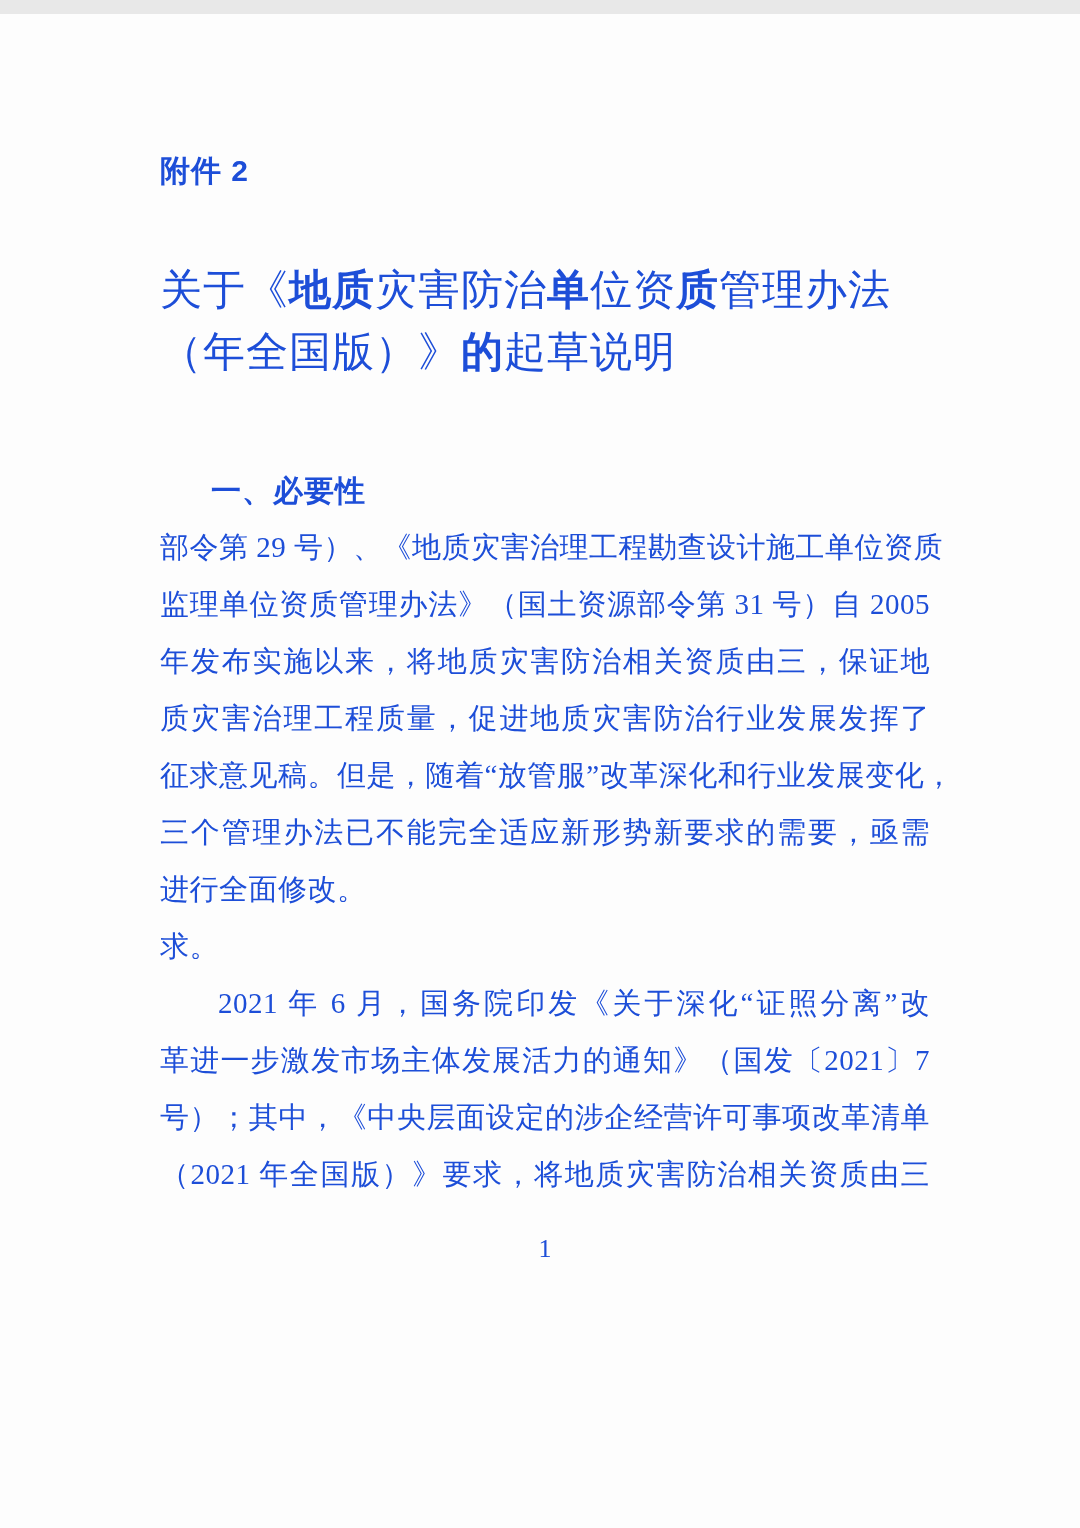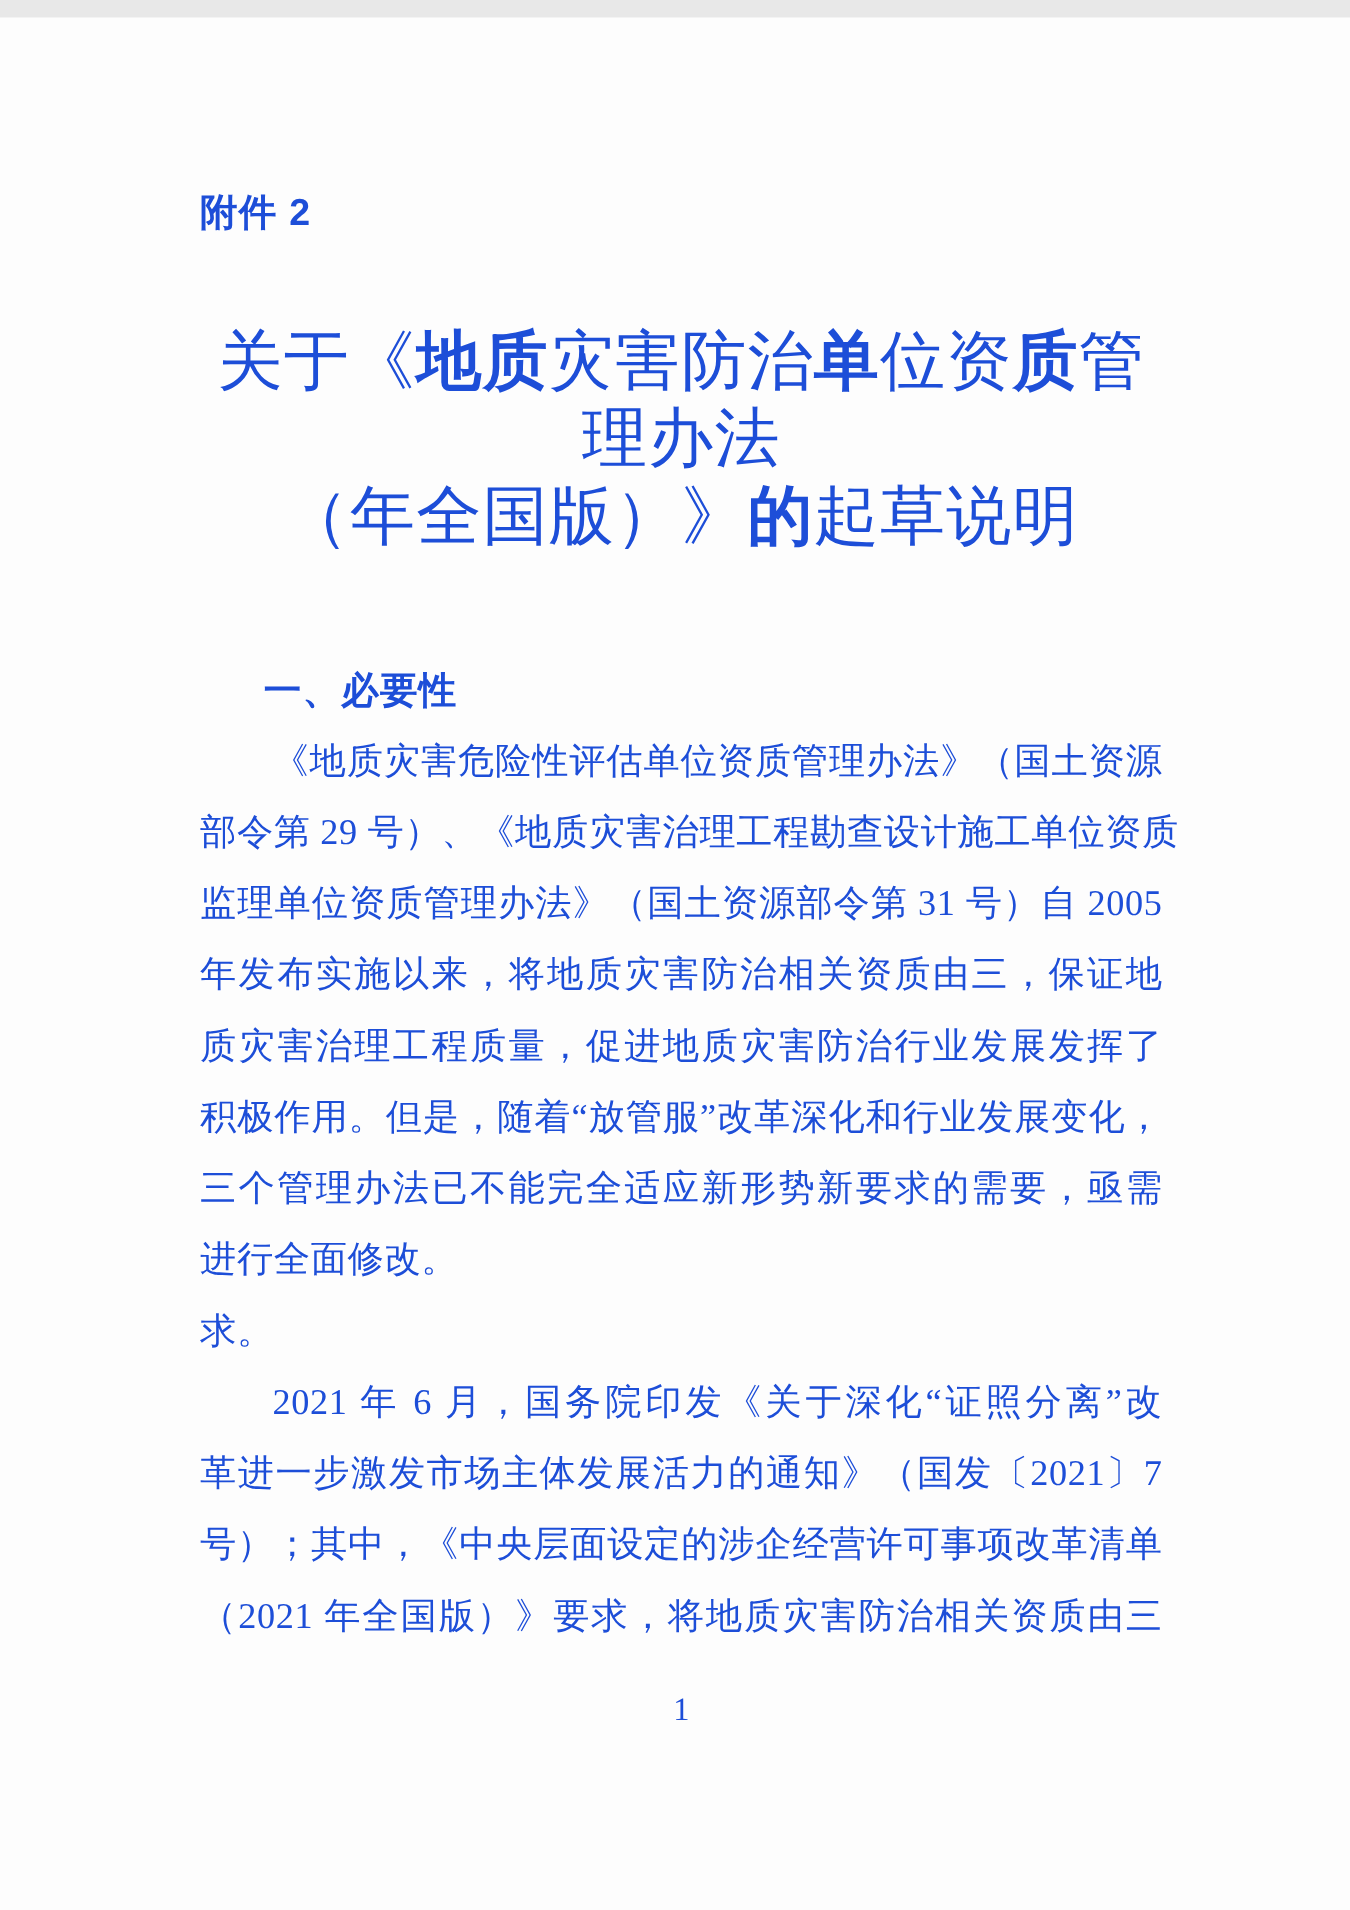--- a/index.html
+++ b/index.html
@@ -23,22 +23,22 @@
     margin-top: 138px;
     font-family: "Liberation Sans", "DejaVu Sans", sans-serif;
     font-weight: 600;
     font-size: 30px;
     line-height: 38px;
     letter-spacing: 1px;
     text-align: left;
   }
   .doc-title {
     margin-top: 69px;
-    text-align: center;
-    font-size: 52px;
+    text-align: left;
+    font-size: 42px;
     line-height: 62px;
     font-weight: 400;
     letter-spacing: 1px;
   }
   .doc-title .b {
     font-weight: 700;
   }
   .content {
     margin-top: 79px;
   }
@@ -76,26 +76,25 @@
 
   <div class="doc-title">
     <div><span>关于《</span><span class="b">地质</span><span>灾害防治</span><span class="b">单</span><span>位资</span><span class="b">质</span><span>管理办法</span></div>
     <div><span>（年全国版）》</span><span class="b">的</span><span>起草说明</span></div>
   </div>
 
   <div class="content">
 
     <div class="section-heading">一、必要性</div>
 
-    <div class="line indent">《地质灾害危险性评估单位资质管理办法》（国土资源</div>
     <div class="line">部令第 29 号）、《地质灾害治理工程勘查设计施工单位资质</div>
     <div class="line">监理单位资质管理办法》（国土资源部令第 31 号）自 2005</div>
     <div class="line">年发布实施以来，将地质灾害防治相关资质由三，保证地</div>
     <div class="line">质灾害治理工程质量，促进地质灾害防治行业发展发挥了</div>
-    <div class="line">积极作用。但是，随着“放管服”改革深化和行业发展变化，</div>
+    <div class="line">征求意见稿。但是，随着“放管服”改革深化和行业发展变化，</div>
     <div class="line">三个管理办法已不能完全适应新形势新要求的需要，亟需</div>
     <div class="line last">进行全面修改。</div>
     <div class="line last">求。</div>
     <div class="line indent">2021 年 6 月，国务院印发《关于深化“证照分离”改</div>
     <div class="line">革进一步激发市场主体发展活力的通知》（国发〔2021〕7</div>
     <div class="line">号）；其中，《中央层面设定的涉企经营许可事项改革清单</div>
     <div class="line">（2021 年全国版）》要求，将地质灾害防治相关资质由三</div>
 
   </div>
 

